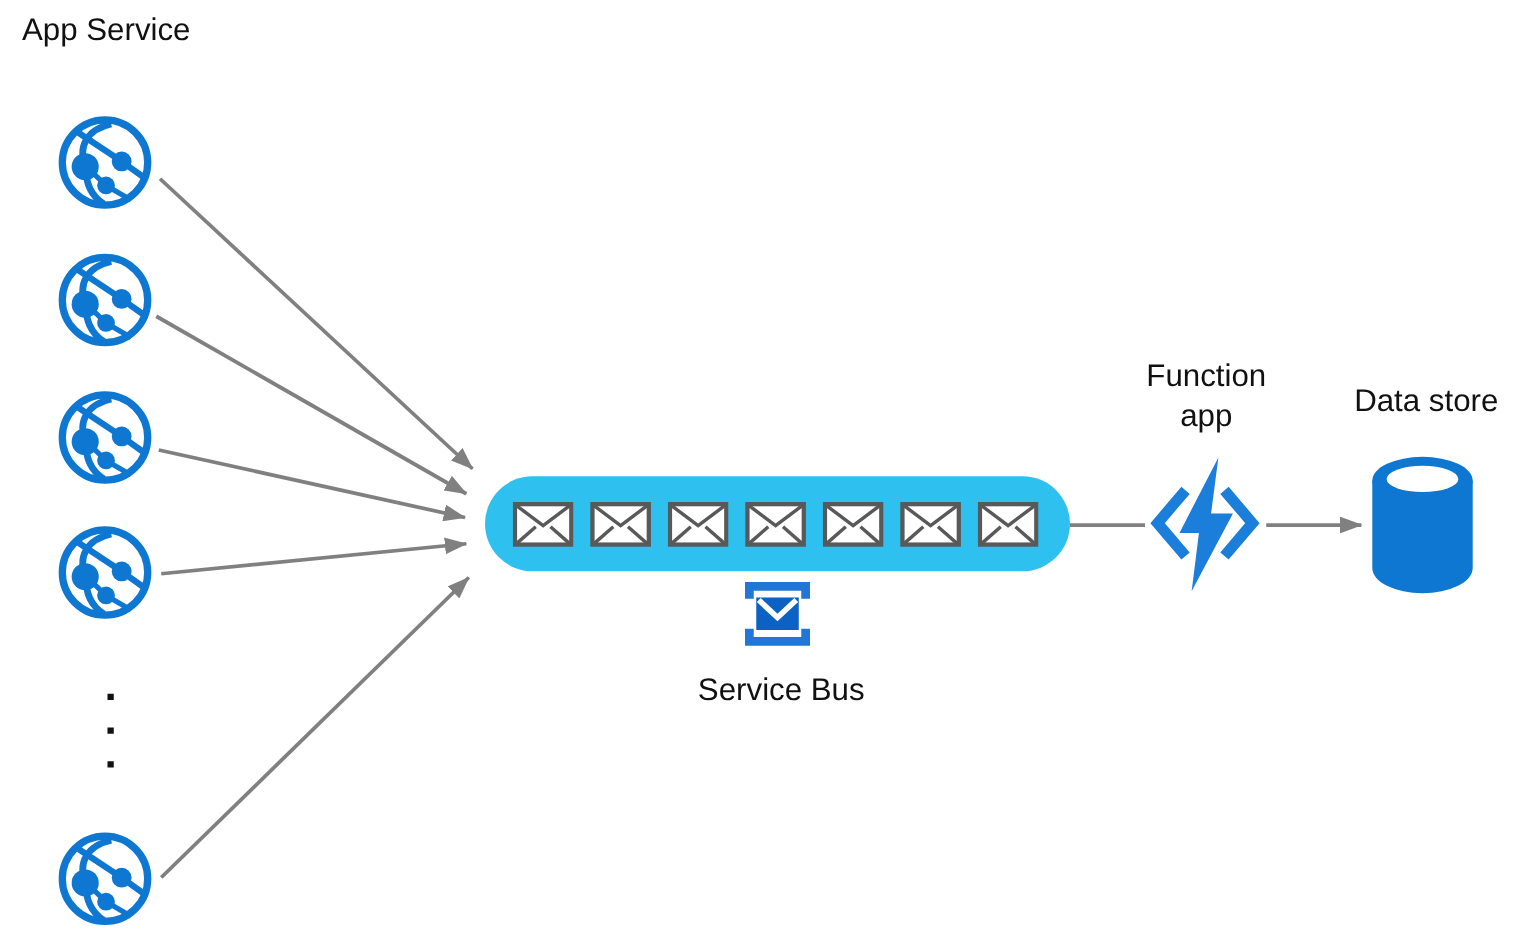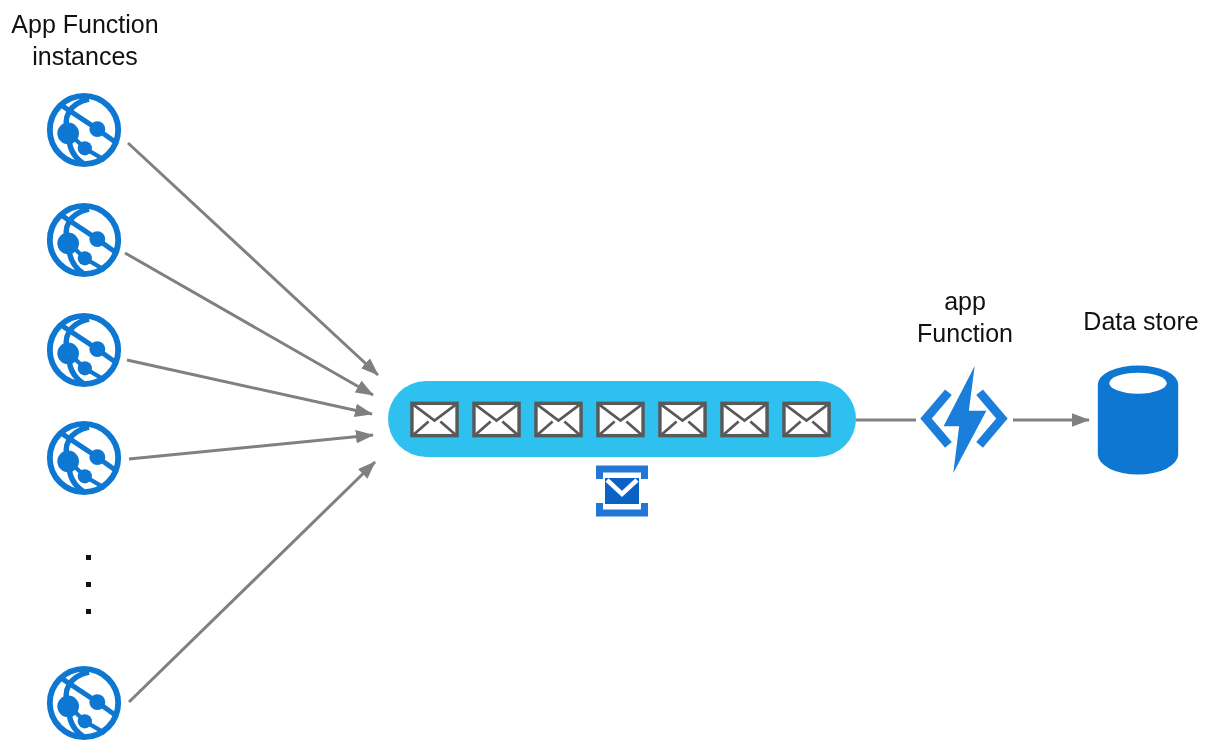--- a/index.html
+++ b/index.html
@@ -126,22 +126,21 @@
       <line x1="125" y1="253" x2="373" y2="395" marker-end="url(#arrowhead)"></line>
       <line x1="127" y1="360" x2="372" y2="414" marker-end="url(#arrowhead)"></line>
       <line x1="129" y1="459" x2="373" y2="435" marker-end="url(#arrowhead)"></line>
       <line x1="129" y1="702" x2="375" y2="462" marker-end="url(#arrowhead)"></line>
       <line x1="856" y1="420" x2="916" y2="420"></line>
       <line x1="1013" y1="420" x2="1089" y2="420" marker-end="url(#arrowhead)"></line>
     </g>
   </svg>
 
   <div class="abs label app-service-label">
-    <span>App Function</span>
-    <span>instances</span>
+    <span>App Service</span>
   </div>
 
   <svg class="abs globe globe-1">
       <use href="#sym-globe"></use>
     </svg>
   <svg class="abs globe globe-2">
       <use href="#sym-globe"></use>
     </svg>
   <svg class="abs globe globe-3">
       <use href="#sym-globe"></use>
@@ -180,25 +179,26 @@
       </svg>
       <svg class="envelope">
         <use href="#sym-envelope"></use>
       </svg>
     </div>
 
   <svg class="abs sb-icon">
       <use href="#sym-sbqueue"></use>
     </svg>
   <div class="abs label sb-label">
+    <span>Service Bus</span>
   </div>
 
   <div class="abs label fn-label">
+    <span>Function</span>
     <span>app</span>
-    <span>Function</span>
   </div>
   <svg class="abs fn-icon">
       <use href="#sym-function"></use>
     </svg>
 
   <div class="abs label db-label">
     <span>Data store</span>
   </div>
   <svg class="abs db-icon">
       <use href="#sym-datastore"></use>

